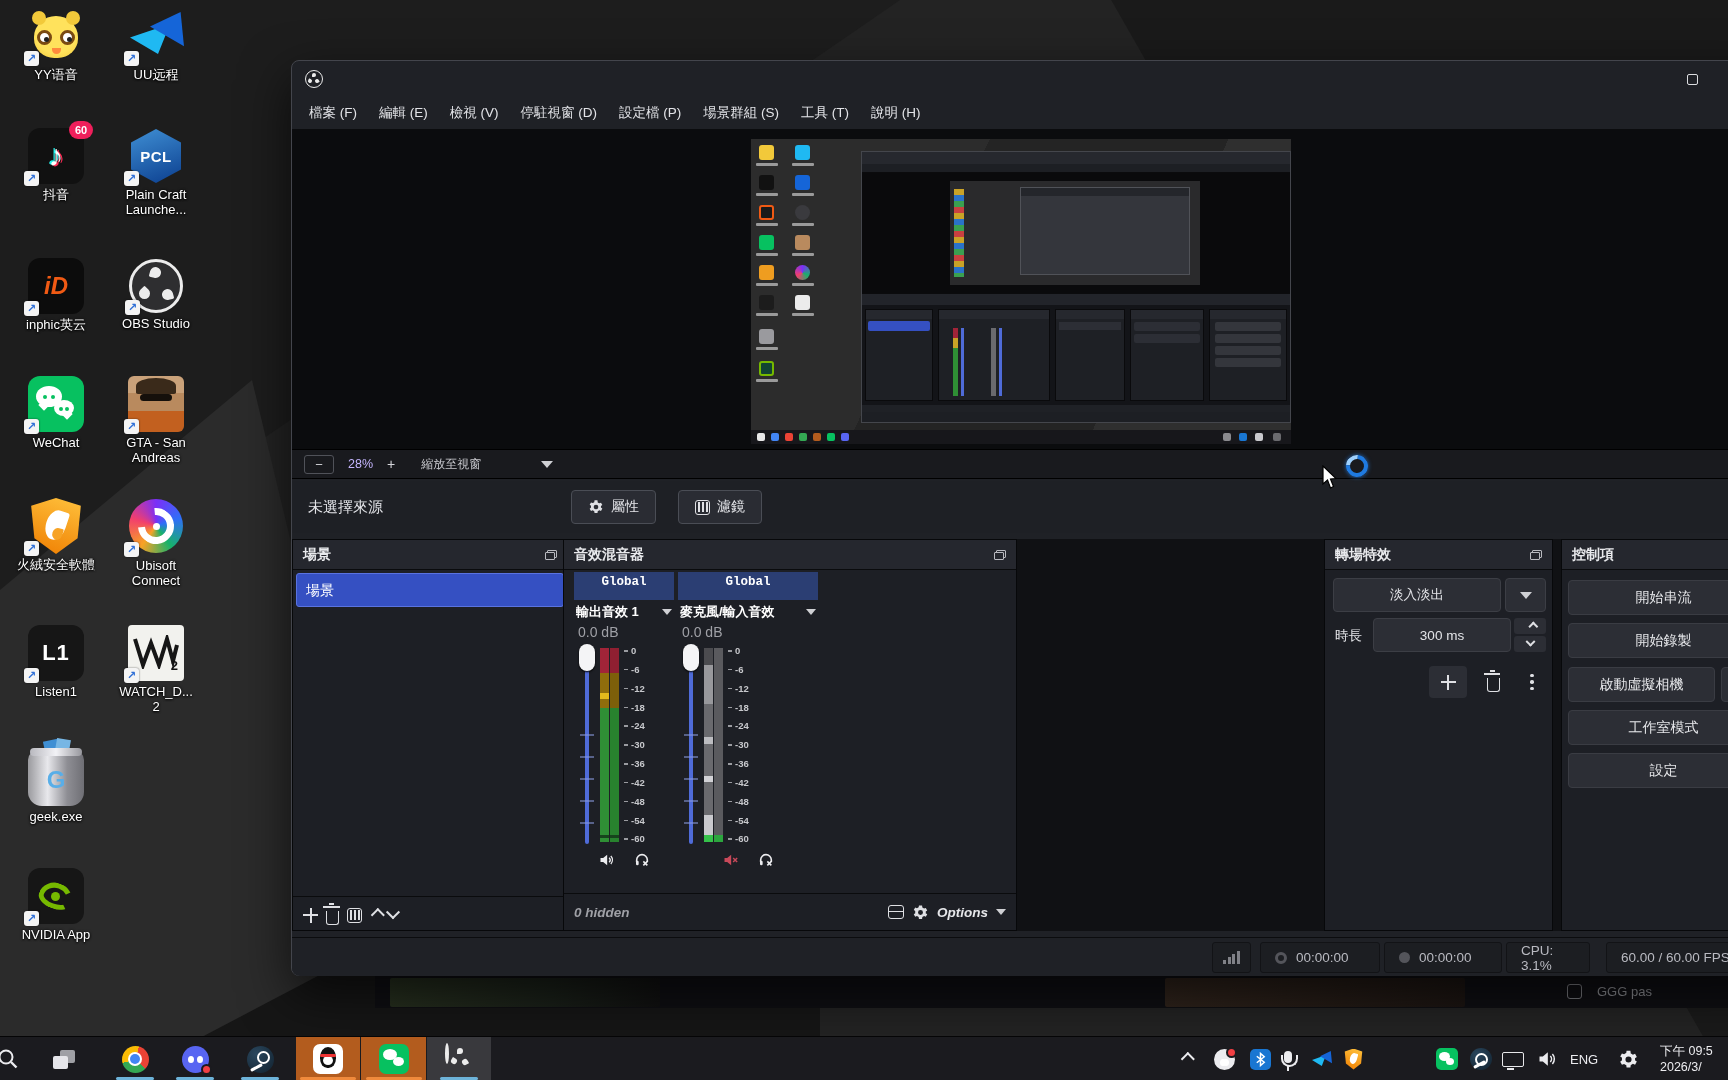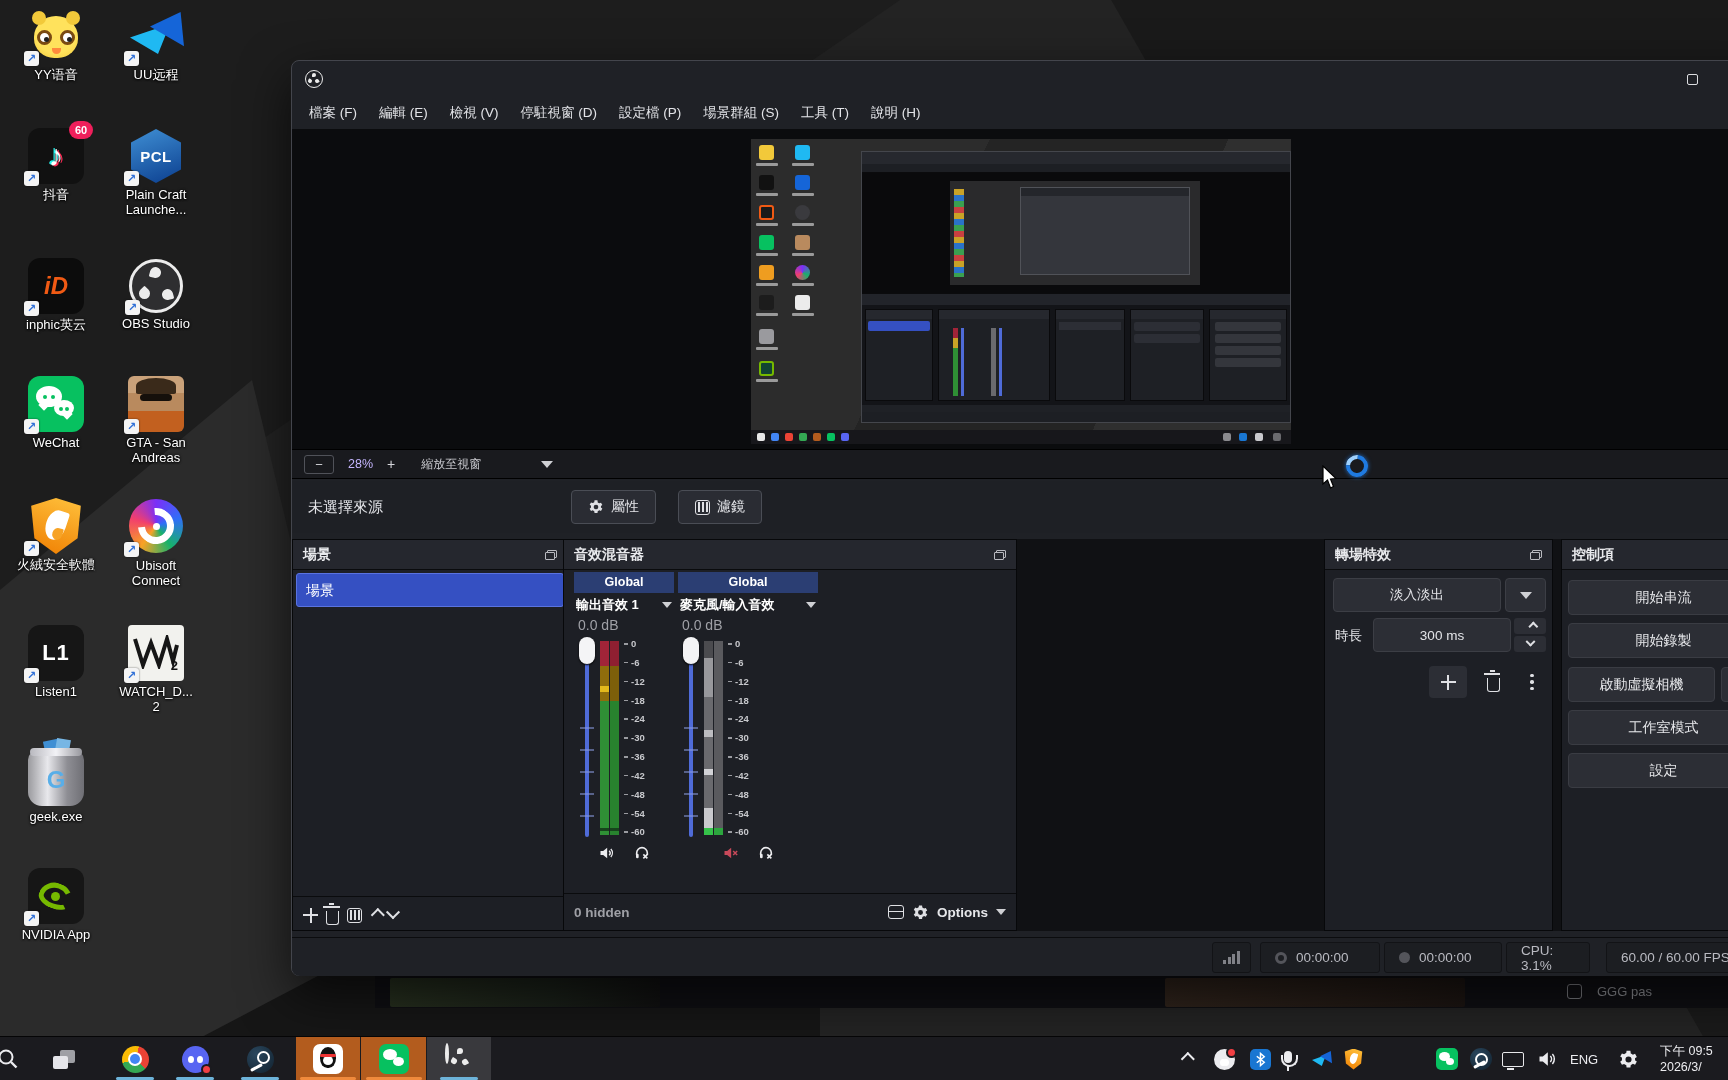--- a/index.html
+++ b/index.html
@@ -166,29 +166,29 @@
     align-items:center; gap:7px; cursor:pointer; }
 
   .docks { position:absolute; left:0; top:478px; width:100%; height:392px; background:#101114; }
   .panel { position:absolute; top:0; height:392px; background:#1d1f25; border:1px solid #07080a; }
   .ptitle { height:30px; background:#25272e; display:flex; align-items:center; padding:0 10px;
     font-size:14px; font-weight:bold; color:#e8e9ec; border-bottom:1px solid #0a0b0d; }
   .i-pop { margin-left:auto; position:relative; width:12px; height:10px; cursor:pointer; }
   .i-pop:before { content:""; position:absolute; right:0; top:0; width:8px; height:6px; border:1.3px solid #b9bac0; border-radius:1px; }
   .i-pop:after { content:""; position:absolute; left:0; bottom:0; width:8px; height:6px; border:1.3px solid #b9bac0; border-radius:1px; background:#25272e; }
   .pbody { position:relative; height:323px; }
-  .ptools { height:37px; border-top:1px solid #0a0b0d; display:flex; align-items:center; padding:0 10px; gap:8px; }
+  .ptools { height:37px; border-top:1px solid #0a0b0d; display:flex; align-items:center; padding:0 10px; gap:8px;font-style:italic; }
 
   .scene-item { margin:3px; height:34px; background:#3550c2; border:1px solid #5a73e0; border-radius:3px;
     color:#fff; font-size:14px; line-height:32px; padding-left:9px; cursor:pointer; }
 
   
   .strip { position:absolute; top:2px; }
-  .ghead { height:21px; background:#2b3e73; color:#fff; font-weight:bold; font-size:12.5px;
-    text-align:center; line-height:20px; }
+  .ghead { height:28px; background:#2b3e73; color:#fff; font-weight:bold; font-size:12.5px;
+    text-align:center; line-height:20px;font-family:Liberation Mono, monospace; }
   .chname { height:24px; display:flex; align-items:center; color:#fff; font-weight:bold;
     font-size:13px; padding:0 2px; white-space:nowrap; overflow:hidden; }
   .chname .tri { margin-left:auto; border-top-width:6px; border-left-width:5px; border-right-width:5px; flex:none; }
   .chdb { height:20px; color:#9fa0a6; font-size:14px; padding-left:4px; }
   .mzone { display:flex; height:202px; }
   .sldcol { width:26px; position:relative; }
   .sldtrack { position:absolute; left:11px; top:4px; width:4px; bottom:2px; background:#4f6bd8; border-radius:2px; }
   .sldticks { position:absolute; left:6px; top:90px; bottom:6px; width:14px;
     background:repeating-linear-gradient(180deg,#8899dd 0 2px,transparent 2px 22px); opacity:.55; }
   .sldhandle { position:absolute; left:5px; top:0; width:16px; height:27px; background:#f4f4f6;

